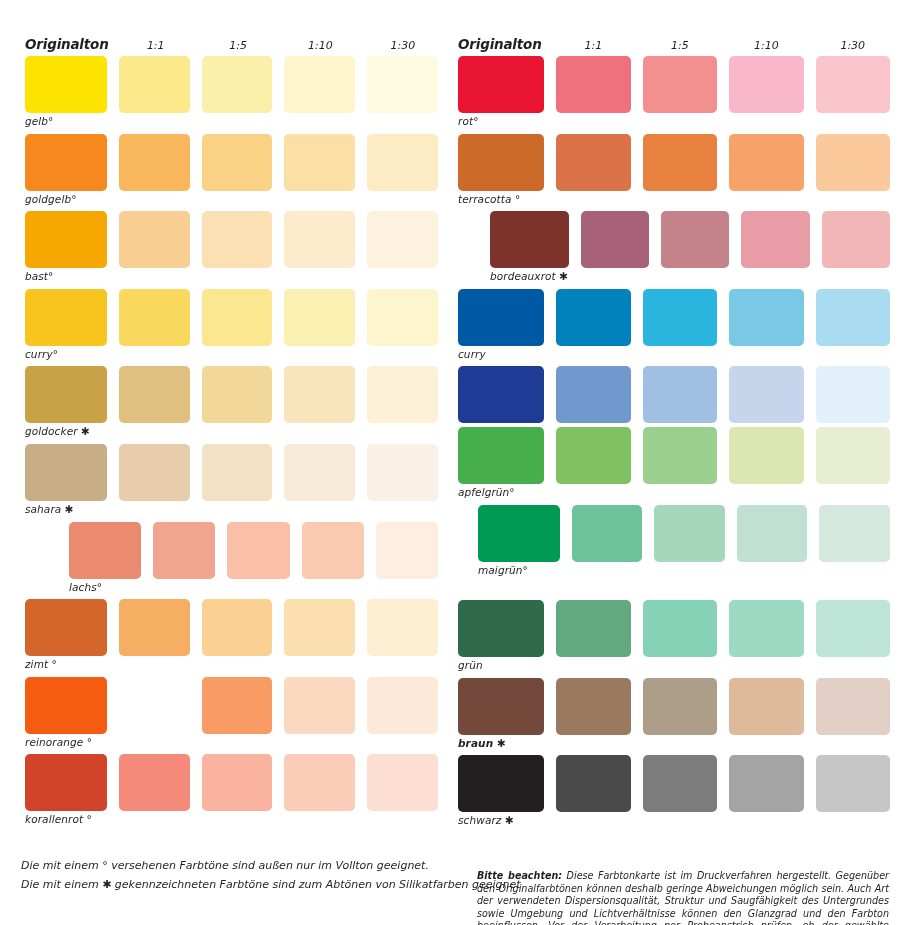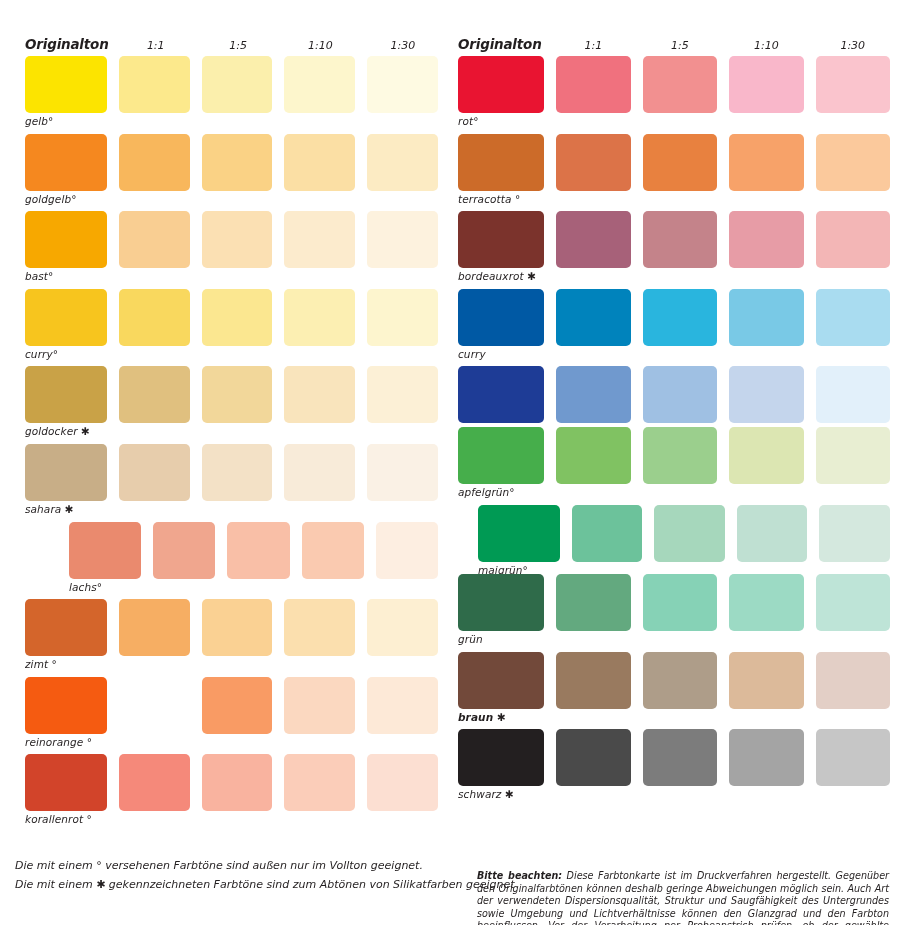--- a/index.html
+++ b/index.html
@@ -79,21 +79,21 @@
     color: #231f20;
     white-space: nowrap;
     padding-top: 3px;
     letter-spacing: 0.1px;
   }
   .label-slot { height: 20px; }
 
   
   .footnotes-left {
     position: absolute;
-    left: 15px;
+    left: 21px;
     top: 856px;
     width: 430px;
   }
   .footnote {
     font-style: italic;
     font-size: 11px;
     line-height: 19px;
     color: #231f20;
     white-space: nowrap;
   }
@@ -421,21 +421,21 @@
           <div class="cell" style="width: 83px; margin-left: 12px;">
             <div class="swatch" style="background: rgb(247, 162, 105);"></div>
             <div class="label-slot"></div>
           </div>
           <div class="cell" style="width: 83px; margin-left: 12px;">
             <div class="swatch" style="background: rgb(251, 201, 156);"></div>
             <div class="label-slot"></div>
           </div>
         </div>
         <div class="row" style="height: 77.6px;">
-          <div class="cell" style="width: 96px;">
+          <div class="cell" style="width: 96px; margin-left: 32px;">
             <div class="swatch" style="background: rgb(123, 51, 44);"></div>
             <div class="label-slot">
               <div class="row-label">bordeauxrot ✱</div>
             </div>
           </div>
           <div class="cell" style="width: 83px; margin-left: 12px;">
             <div class="swatch" style="background: rgb(167, 97, 121);"></div>
             <div class="label-slot"></div>
           </div>
           <div class="cell" style="width: 83px; margin-left: 12px;">
@@ -516,21 +516,21 @@
           </div>
           <div class="cell" style="width: 83px; margin-left: 12px;">
             <div class="swatch" style="background: rgb(220, 230, 178);"></div>
             <div class="label-slot"></div>
           </div>
           <div class="cell" style="width: 83px; margin-left: 12px;">
             <div class="swatch" style="background: rgb(232, 238, 210);"></div>
             <div class="label-slot"></div>
           </div>
         </div>
-        <div class="row" style="height: 69px; padding-left: 20px;">
+        <div class="row" style="height: 95px; padding-left: 20px;">
           <div class="cell" style="width: 96px;">
             <div class="swatch" style="background: rgb(0, 154, 84);"></div>
             <div class="label-slot">
               <div class="row-label">maigrün°</div>
             </div>
           </div>
           <div class="cell" style="width: 83px; margin-left: 12px;">
             <div class="swatch" style="background: rgb(108, 194, 155);"></div>
             <div class="label-slot"></div>
           </div>

